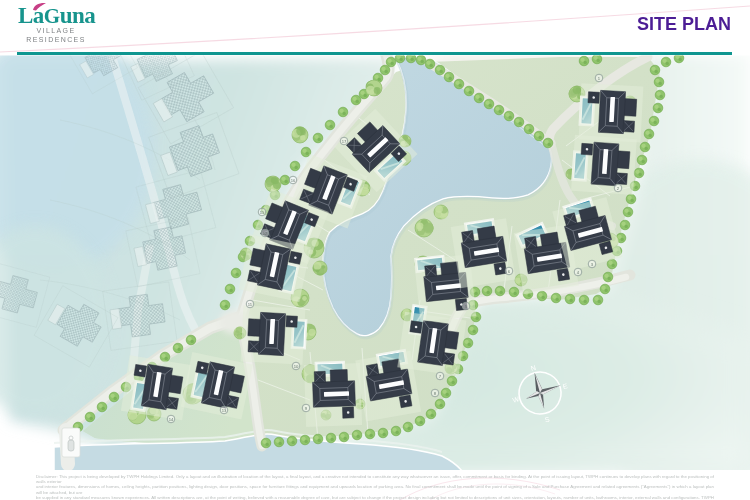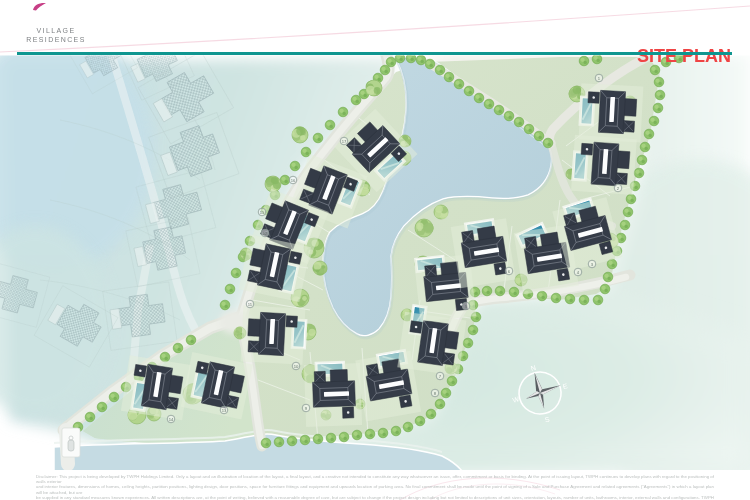--- a/index.html
+++ b/index.html
@@ -1052,26 +1052,29 @@
 
 <svg width="750" height="55" viewBox="0 0 750 55" style="position:absolute;left:0;top:0;">
 <path d="M750,6 C500,24 250,40 0,52" fill="none" stroke="#f1c6d4" stroke-width="1.1" opacity="0.65"></path>
 </svg>
 
 <svg width="750" height="30" viewBox="0 0 750 30" style="position:absolute;left:0;top:470px;">
 <path d="M400,30 C440,6 500,0 560,20" fill="none" stroke="#f3cdd9" stroke-width="1" opacity="0.5"></path>
 <path d="M430,30 C460,12 510,8 555,24" fill="none" stroke="#f3cdd9" stroke-width="0.8" opacity="0.4"></path>
 </svg>
 
+<div style="position:absolute;left:18px;top:2px;width:130px;">
+  <div style="font-family:'Liberation Serif',serif;font-size:23px;font-weight:bold;color:#17948d;letter-spacing:-0.5px;line-height:1.2;">La<span style="font-size:21px;">G</span>una</div>
+</div>
 
 <svg style="position:absolute;left:32px;top:2px;" width="15" height="9" viewBox="0 0 15 9">
   <path d="M1,8 C2,3 7,0.5 14,1 C10,3.5 6,5.5 4,8.5 Z" fill="#c73f86"></path>
 </svg>
 
 <div style="position:absolute;left:11px;top:27px;width:90px;text-align:center;font-family:'Liberation Sans',sans-serif;font-size:7px;letter-spacing:1.4px;color:#7e8184;line-height:1.22;">VILLAGE<br>RESIDENCES</div>
 
-<div style="position:absolute;right:19px;top:14px;font-family:'Liberation Sans',sans-serif;font-size:18px;font-weight:bold;color:#ef4444;letter-spacing:0px;margin-top:32px;">SITE PLAN</div>
+<div style="position:absolute;right:19px;top:14px;font-family:'Liberation Sans',sans-serif;font-size:18px;font-weight:bold;color:#4c1d95;letter-spacing:0px;">SITE PLAN</div>
 
 <div style="position:absolute;left:17px;top:52px;width:715px;height:2.5px;background:#0f9690;"></div>
 
 <div style="position:absolute;left:36px;top:474px;width:678px;font-family:'Liberation Sans',sans-serif;font-size:4.4px;line-height:1.18;color:#bbbfbe;text-align:justify;">Disclaimer: This project is being developed by TWPH Holdings Limited. Only a layout and an illustration of location of the layout, a final layout, and a creative not intended to constitute any way whatsoever an issue, offer, commitment or basis for binding. At the point of issuing layout, TWPH continues to develop plans with regard to the positioning of walls exterior<br>and interior features, dimensions of homes, ceiling heights, partition positions, lighting design, door positions, space for furniture fittings and equipment and upwards location of parking area. No final commitment shall be made until the point of signing of a Sale and Purchase Agreement and related agreements ("Agreements") in which a layout plan will be attached, but are<br>be supplied in any standard measures known experiences. All written descriptions are, at the point of writing, believed with a reasonable degree of care, but are subject to change if the project design including but not limited to descriptions of unit sizes, orientation, layouts, number of units, bathrooms, interior, external walls and configurations. TWPH believes<br>the right to withdraw this project in the event of a major risk and/or demand preventing TWPH from undertaking this project.</div>
 
 </div>
 
 </body></html>

